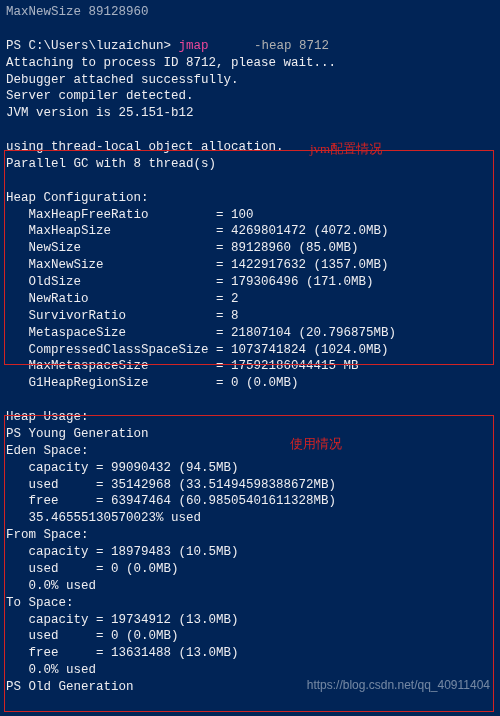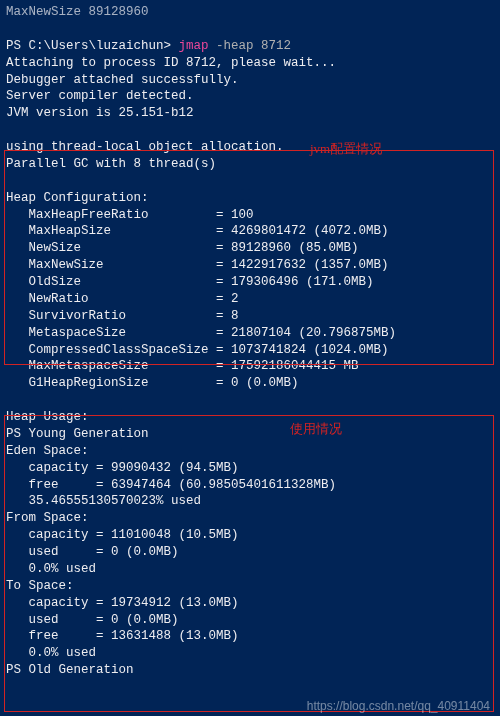--- a/index.html
+++ b/index.html
@@ -11,41 +11,41 @@
     line-height: 1.35;
     width: 500px;
     height: 716px;
     padding: 4px 6px;
     position: relative;
     overflow: hidden;
   }
   .line { white-space: pre; }
   .prompt-yellow { color: #ec4899; }
   .prompt-white { color: #eeedf0; }
-  .cmd-gray { color: #b0b0b0; }
+  .cmd-gray { color: #b0b0b0; margin-left: 38px; }
   .red-box {
     border: 1px solid #d22323;
     position: absolute;
     pointer-events: none;
   }
   #box-config { left: 4px; top: 150px; width: 490px; height: 215px; }
   #box-usage  { left: 4px; top: 415px; width: 490px; height: 297px; }
   .annot {
     position: absolute;
     color: #d22323;
     font-family: "SimSun","Songti SC",serif;
     font-size: 13px;
     font-weight: normal;
   }
   #annot-config { left: 290px; top: 140px; margin-left: 20px; }
-  #annot-usage  { left: 290px; top: 420px; }
+  #annot-usage  { left: 290px; top: 435px; }
   .watermark {
     position: absolute;
     right: 10px;
-    bottom: 2px;
+    bottom: 23px;
     color: rgba(255,255,255,0.45);
     font-size: 12px;
     font-family: Arial, sans-serif;
   }
 </style>
 </head>
 <body>
 
 <div class="line" style="opacity:.7">MaxNewSize 89128960</div>
 
@@ -79,24 +79,25 @@
     <div class="line">   G1HeapRegionSize         = 0 (0.0MB)</div>
   </div>
 <div class="line">&nbsp;</div>
 
 <div class="line">Heap Usage:</div>
 <div class="line">PS Young Generation</div>
 
 <div id="usage-block">
     <div class="line">Eden Space:</div>
     <div class="line">   capacity = 99090432 (94.5MB)</div>
+    <div class="line">   used     = 35142968 (33.51494598388672MB)</div>
     <div class="line">   free     = 63947464 (60.98505401611328MB)</div>
     <div class="line">   35.46555130570023% used</div>
     <div class="line">From Space:</div>
-    <div class="line">   capacity = 11010048 (10.5MB)</div>
+    <div class="line">   capacity = 18979483 (10.5MB)</div>
     <div class="line">   used     = 0 (0.0MB)</div>
     <div class="line">   0.0% used</div>
     <div class="line">To Space:</div>
     <div class="line">   capacity = 19734912 (13.0MB)</div>
     <div class="line">   used     = 0 (0.0MB)</div>
     <div class="line">   free     = 13631488 (13.0MB)</div>
     <div class="line">   0.0% used</div>
     <div class="line">PS Old Generation</div>
   </div>
 

